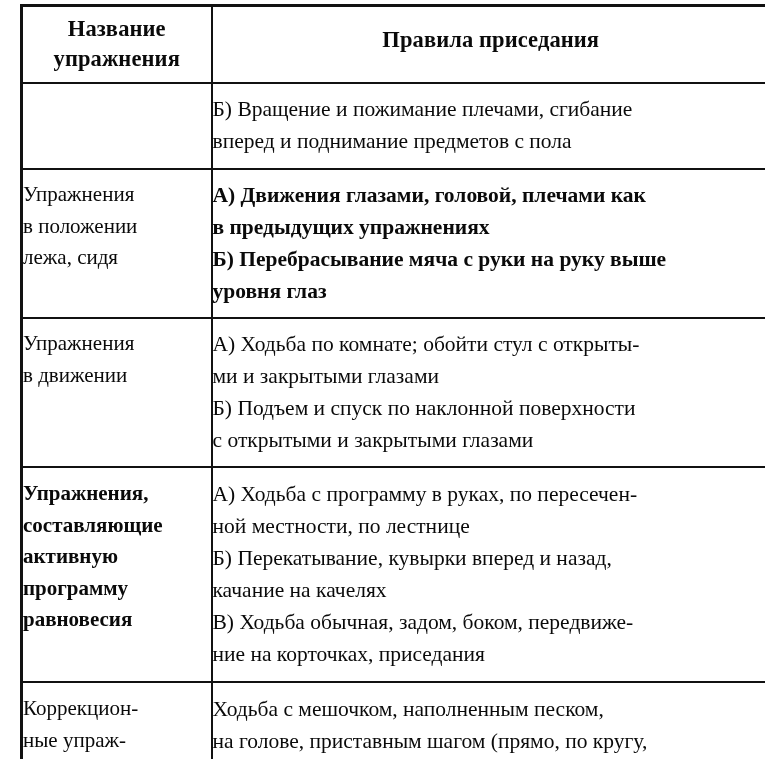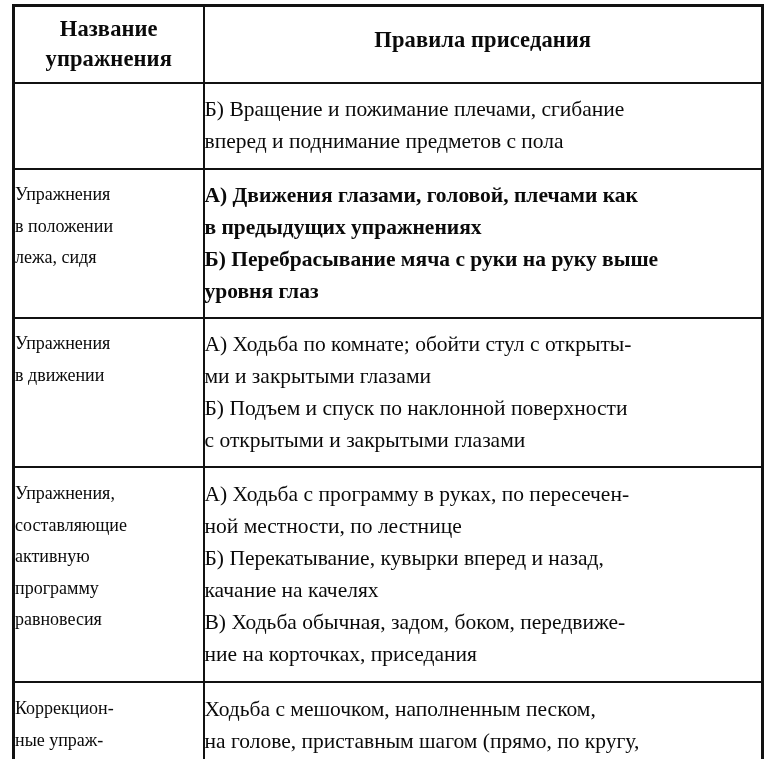--- a/index.html
+++ b/index.html
@@ -13,21 +13,21 @@
     font-family: "Liberation Serif", "DejaVu Serif", serif;
     color: #0a0a0a;
     overflow: hidden;
   }
 
   .page {
     position: relative;
     width: 687px;
     height: 759px;
     box-sizing: border-box;
-    padding: 4px 12px 13px 12px;
+    padding: 4px 12px 13px 20px;
   }
 
   table.exercise-table {
     width: 749px;
     border-collapse: collapse;
     table-layout: fixed;
     border: 3px solid #111111;
     background: #ffffff;
   }
 
@@ -53,21 +53,21 @@
   .th-inner {
     padding: 7px 6px 8px 6px;
   }
   .th-inner.rules {
     padding-top: 18px;
     padding-bottom: 19px;
   }
 
   
   .cell-name {
-    font-size: 18px;
+    font-size: 21px;
     line-height: 31.5px;
     text-align: left;
     padding: 7px 6px 9px 10px;
     white-space: pre-line;
   }
   .cell-rules {
     font-size: 21.5px;
     line-height: 32px;
     text-align: left;
     padding: 7px 8px 9px 10px;
@@ -75,21 +75,21 @@
   }
 
   .cell-empty { padding: 0; }
 
   
   tr.row-0 .cell-rules { padding-top: 9px;  padding-bottom: 11px; }
   tr.row-1 .cell-name  { padding-top: 9px; }
   tr.row-1 .cell-rules { padding-top: 9px;  padding-bottom: 10px; font-weight: bold; }
   tr.row-2 .cell-name  { padding-top: 9px; }
   tr.row-2 .cell-rules { padding-top: 9px;  padding-bottom: 10px; }
-  tr.row-3 .cell-name  { padding-top: 10px; }
+  tr.row-3 .cell-name  { padding-top: 10px; font-weight: bold; }
   tr.row-3 .cell-rules { padding-top: 10px; padding-bottom: 11px; }
   tr.row-4 .cell-name  { padding-top: 10px; }
   tr.row-4 .cell-rules { padding-top: 10px; padding-bottom: 11px; }
 </style>
 </head>
 <body>
 
 <div class="page">
 
   <table class="exercise-table">

